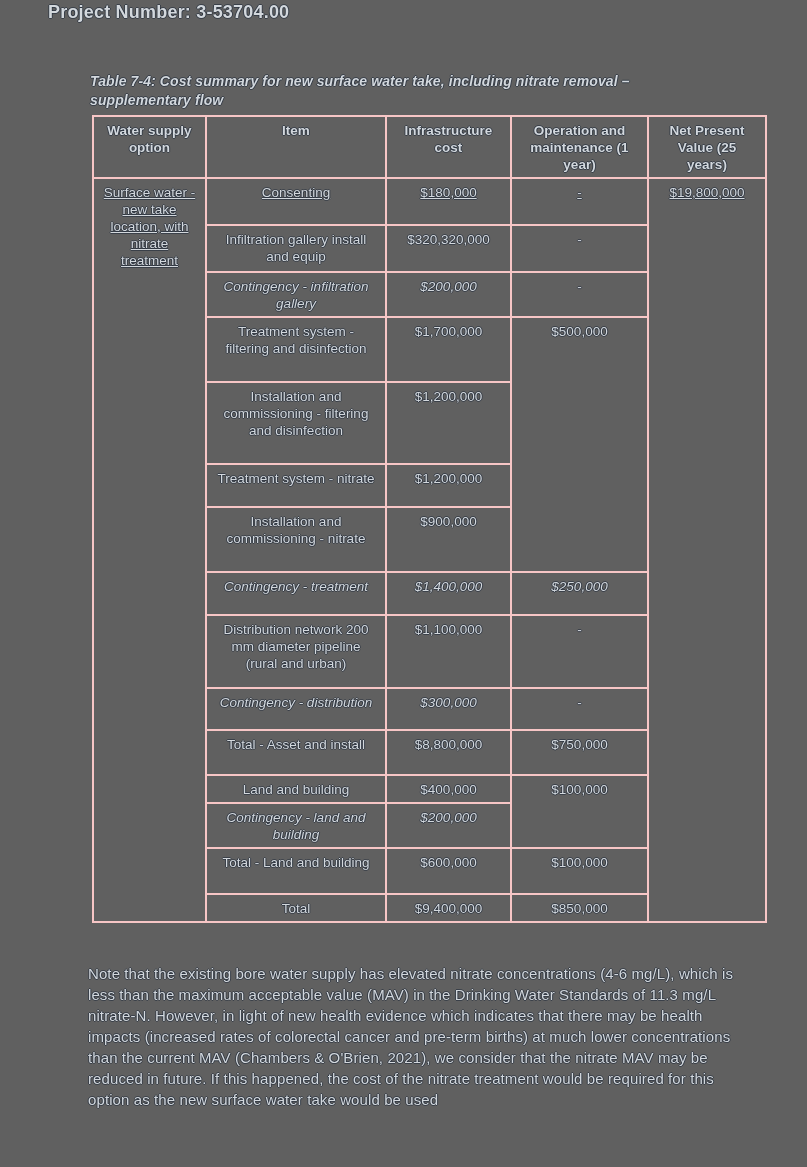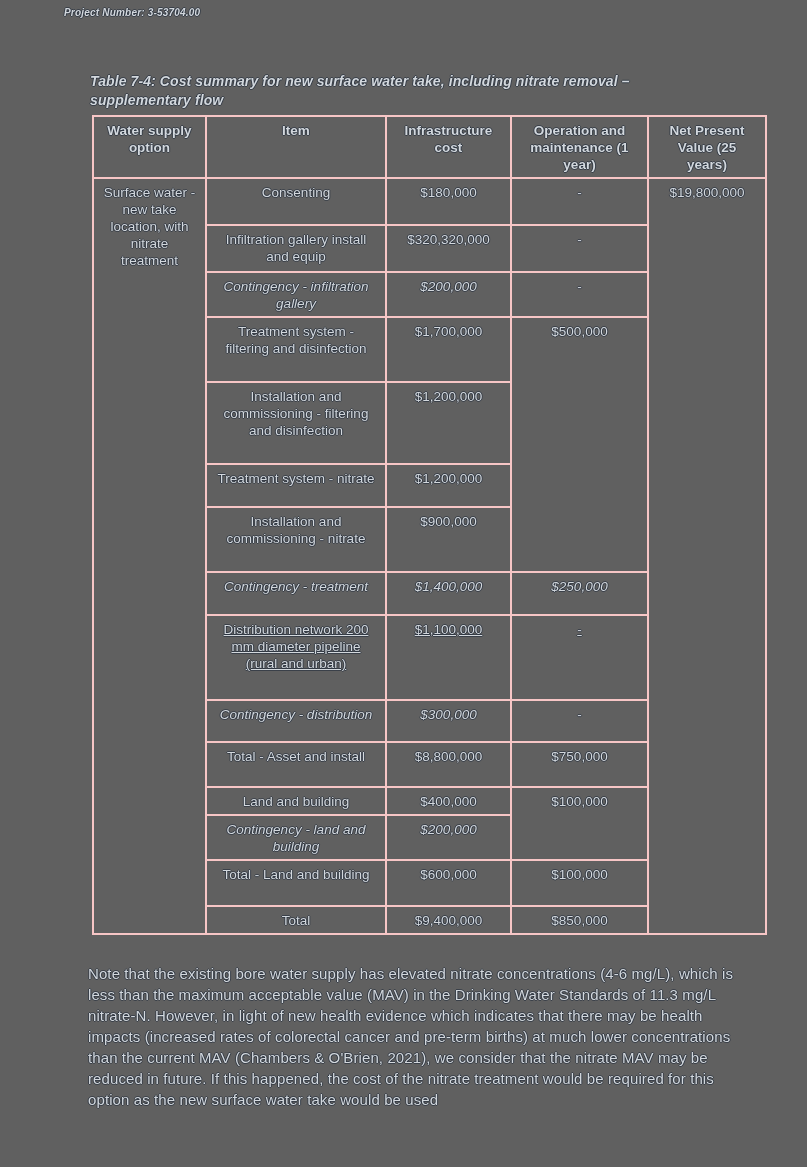--- a/index.html
+++ b/index.html
@@ -9,22 +9,22 @@
     font-family:"Liberation Sans", sans-serif;
     color:#d3d8dd;
     position:relative;
     overflow:hidden;
   }
   .outlined{
     text-shadow:-1px 0 0 rgba(28,38,54,.55), 1px 0 0 rgba(28,38,54,.55),
                  0 -1px 0 rgba(28,38,54,.55), 0 1px 0 rgba(28,38,54,.55);
   }
   #doc-header{
-    position:absolute;left:64px;top:4px;
-    font-size:10px;font-weight:600;line-height:17px;letter-spacing:.2px;font-style:italic;
+    position:absolute;left:48px;top:4px;
+    font-size:18px;font-weight:600;line-height:17px;letter-spacing:.2px;
   }
   #table-caption{
     position:absolute;left:90px;top:72px;width:640px;
     font-size:14px;font-style:italic;font-weight:600;line-height:19px;letter-spacing:.1px;
   }
   #cost-table{
     position:absolute;left:92px;top:115px;
     border-collapse:collapse;table-layout:fixed;
     width:673px;
     font-size:13.5px;line-height:17px;
@@ -65,21 +65,21 @@
   <thead>
     <tr>
       <th>Water supply option</th>
       <th>Item</th>
       <th>Infrastructure cost</th>
       <th>Operation and maintenance (1 year)</th>
       <th>Net Present Value (25 years)</th>
     </tr>
   </thead>
   <tbody id="cost-table-body">
-      <tr style="height: 47px;">
+      <tr style="height: 47px; text-decoration: underline;">
         <td rowspan="15" class="bold">Surface water - new take location, with nitrate treatment</td>
         <td class="">Consenting</td>
         <td class="">$180,000</td>
         <td rowspan="1" class="">-</td>
         <td rowspan="15">$19,800,000</td>
       </tr>
       <tr style="height: 47px;">
         <td class="">Infiltration gallery install and equip</td>
         <td class="">$320,320,000</td>
         <td rowspan="1" class="">-</td>
@@ -104,21 +104,21 @@
       </tr>
       <tr style="height: 65px;">
         <td class="">Installation and commissioning - nitrate</td>
         <td class="">$900,000</td>
       </tr>
       <tr style="height: 43px;">
         <td class="italic">Contingency - treatment</td>
         <td class="italic">$1,400,000</td>
         <td rowspan="1" class="italic">$250,000</td>
       </tr>
-      <tr style="height: 85px; text-decoration: underline;">
+      <tr style="height: 73px;">
         <td class="">Distribution network 200 mm diameter pipeline (rural and urban)</td>
         <td class="">$1,100,000</td>
         <td rowspan="1" class="">-</td>
       </tr>
       <tr style="height: 42px;">
         <td class="italic">Contingency - distribution</td>
         <td class="italic">$300,000</td>
         <td rowspan="1" class="">-</td>
       </tr>
       <tr style="height: 45px;">

